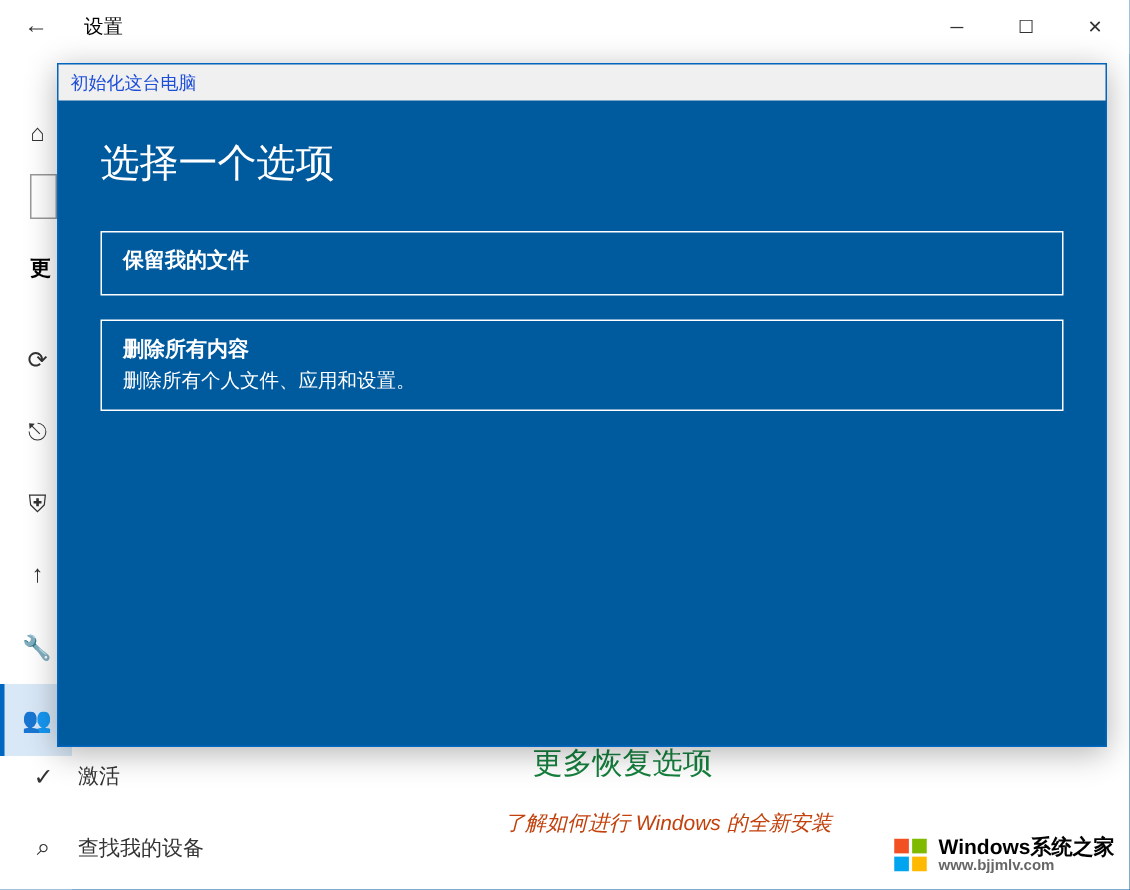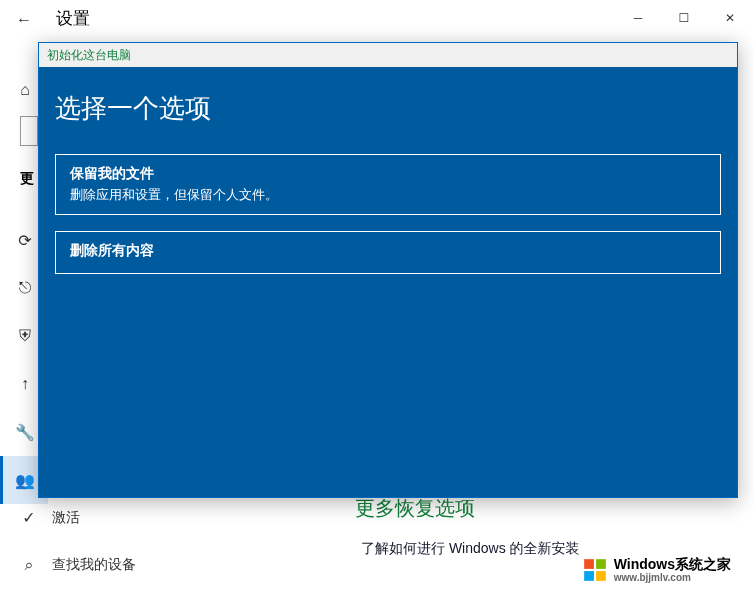--- a/index.html
+++ b/index.html
@@ -26,21 +26,21 @@
     .window-left {
       display: flex;
       align-items: center;
       gap: 24px;
     }
     .back-arrow {
       font-size: 16px;
       color: #333;
     }
     .window-title {
-      font-size: 17px;
+      font-size: 13px;
       color: #000;
     }
     .window-controls {
       display: flex;
     }
     .window-control {
       width: 46px;
       height: 36px;
       display: flex;
       align-items: center;
@@ -82,24 +82,25 @@
     }
     .more-recovery {
       position: absolute;
       left: 355px;
       top: 495px;
       font-size: 20px;
       color: #15803d;
     }
     .link-text {
       position: absolute;
-      left: 361px;
+      left: 336px;
       top: 540px;
       font-size: 14px;
-      color: #0f172a;
+      color: #c2410c;
+      font-style: italic;
     }
     .sidebar-full-item {
       position: absolute;
       left: 20px;
       display: flex;
       align-items: center;
       gap: 14px;
       font-size: 14px;
       color: #333;
     }
@@ -113,24 +114,24 @@
       border: 1px solid #0067c0;
       box-shadow: 0 4px 20px rgba(0,0,0,0.3);
     }
     .dialog-titlebar {
       height: 24px;
       background: #f0f0f0;
       display: flex;
       align-items: center;
       padding-left: 8px;
       font-size: 12px;
-      color: #15803d;
+      color: #1d4ed8;
     }
     .dialog-body {
-      padding: 24px 16px;
+      padding: 24px 28px;
       color: #fff;
       height: calc(100% - 24px);
       position: relative;
     }
     .dialog-heading {
       font-size: 26px;
       font-weight: 300;
       margin-bottom: 28px;
     }
     .option-box {
@@ -154,21 +155,21 @@
       right: 28px;
       border: 2px solid #fff;
       background: transparent;
       color: #fff;
       padding: 6px 26px;
       font-size: 14px;
       cursor: pointer;
     }
     .watermark {
       position: absolute;
-      right: 22px;
+      right: 10px;
       bottom: 10px;
       display: flex;
       align-items: center;
       gap: 6px;
       font-size: 13px;
     }
     .watermark-logo {
       width: 26px;
       height: 26px;
     }
@@ -260,25 +261,25 @@
 <div class="more-recovery">更多恢复选项</div>
 <div class="link-text">了解如何进行 Windows 的全新安装</div>
 
 <div class="dialog-overlay">
   <div class="dialog-titlebar">初始化这台电脑</div>
   <div class="dialog-body">
     <div class="dialog-heading">选择一个选项</div>
 
     <div class="option-box">
       <div class="option-title">保留我的文件</div>
-      <div class="option-desc">删除应用和设置，但保留个人文件。</div>
     </div>
 
     <div class="option-box">
       <div class="option-title">删除所有内容</div>
+      <div class="option-desc">删除所有个人文件、应用和设置。</div>
     </div>
 
   </div>
 </div>
 
 <div class="watermark">
   <svg class="watermark-logo" viewBox="0 0 24 24">
     <rect x="2" y="2" width="9" height="9" fill="#f25022"></rect>
     <rect x="13" y="2" width="9" height="9" fill="#7fba00"></rect>
     <rect x="2" y="13" width="9" height="9" fill="#00a4ef"></rect>

